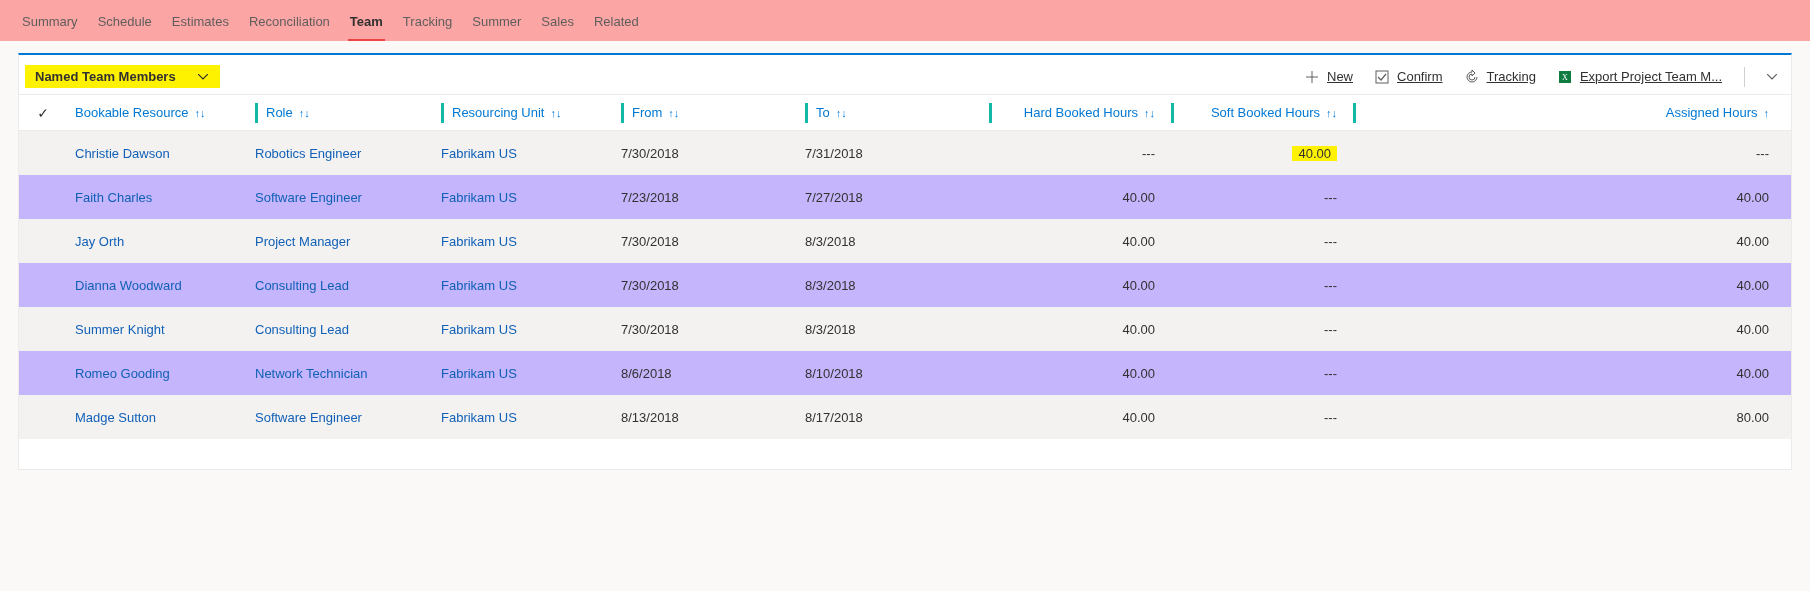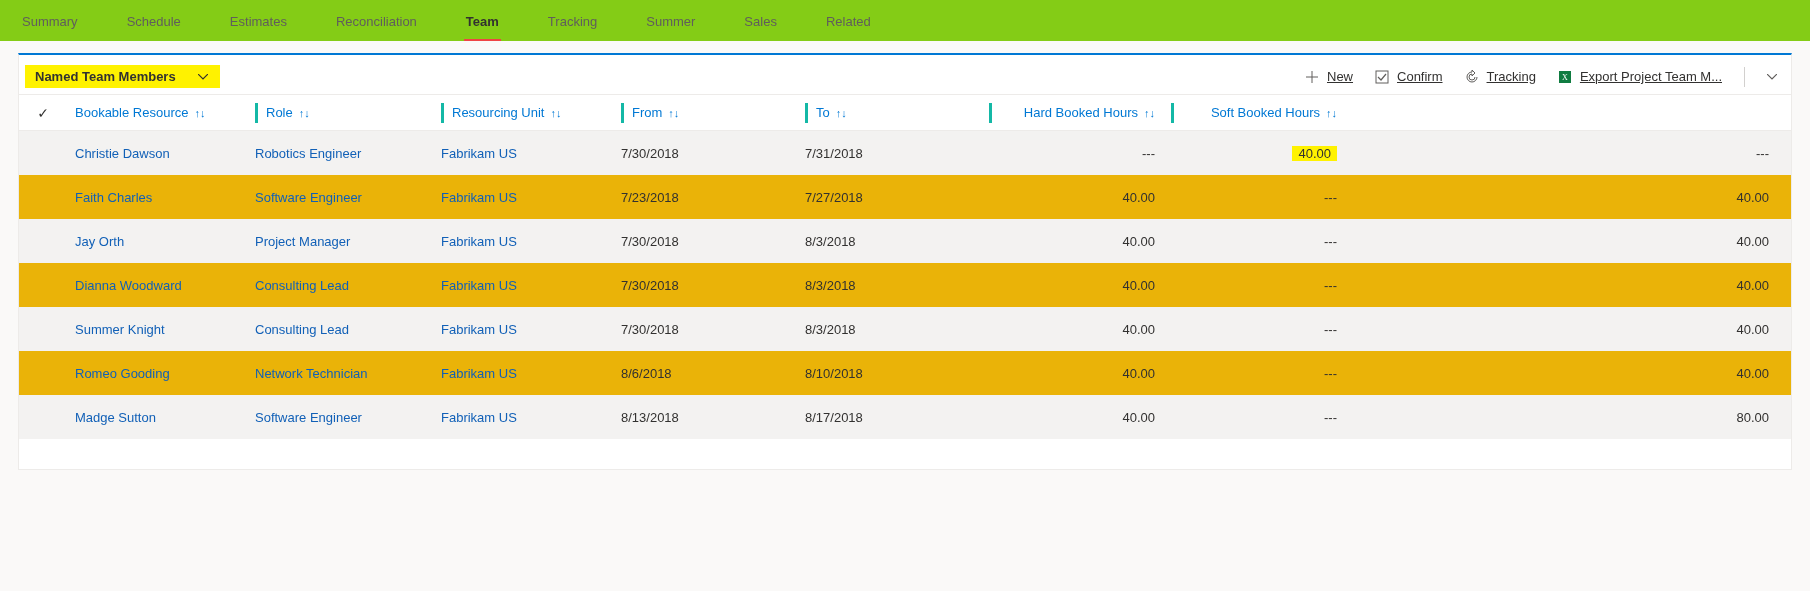--- a/index.html
+++ b/index.html
@@ -6,23 +6,23 @@
   body {
     margin: 0;
     font-family: "Segoe UI", -apple-system, BlinkMacSystemFont, sans-serif;
     font-size: 13px;
     background: #faf9f8;
     color: #323130;
     width: 1810px;
   }
   .tabs {
     display: flex;
-    gap: 45px;
+    gap: 16px;
     padding: 8px 20px 0 20px;
-    background: #84cc16;
+    background: #fca5a5;
   }
   .tab {
     padding: 6px 2px 10px 2px;
     color: #605e5c;
     cursor: pointer;
     font-size: 13px;
   }
   .tab.active {
     color: #323130;
     font-weight: 700;
@@ -97,21 +97,21 @@
     color: #0078d4;
     font-size: 13px;
   }
   .grid-row {
     display: flex;
     align-items: center;
     height: 44px;
     font-size: 13px;
   }
   .grid-row.striped-odd { background: #f3f2f1; }
-  .grid-row.striped-even { background: #eab308; }
+  .grid-row.striped-even { background: #c4b5fd; }
   .col {
     padding: 0 8px;
     display: flex;
     align-items: center;
     overflow: hidden;
     white-space: nowrap;
     text-overflow: ellipsis;
   }
   .col-check { width: 48px; justify-content: center; }
   .col-resource { width: 180px; }
@@ -253,20 +253,26 @@
           <span>Hard Booked Hours</span>
           <span class="sort-icon">↑↓</span>
         </div>
       </div>
       <div class="col col-soft">
         <div class="head-cell right">
           <span>Soft Booked Hours</span>
           <span class="sort-icon">↑↓</span>
         </div>
       </div>
+      <div class="col col-assigned">
+        <div class="head-cell right">
+          <span>Assigned Hours</span>
+          <span class="sort-icon">↑</span>
+        </div>
+      </div>
     </div>
 
     <div id="grid-body">
         <div class="grid-row striped-odd">
           <div class="col col-check">
             <span class=""></span>
           </div>
           <div class="col col-resource">
             <span class="link">Christie Dawson</span>
           </div>

